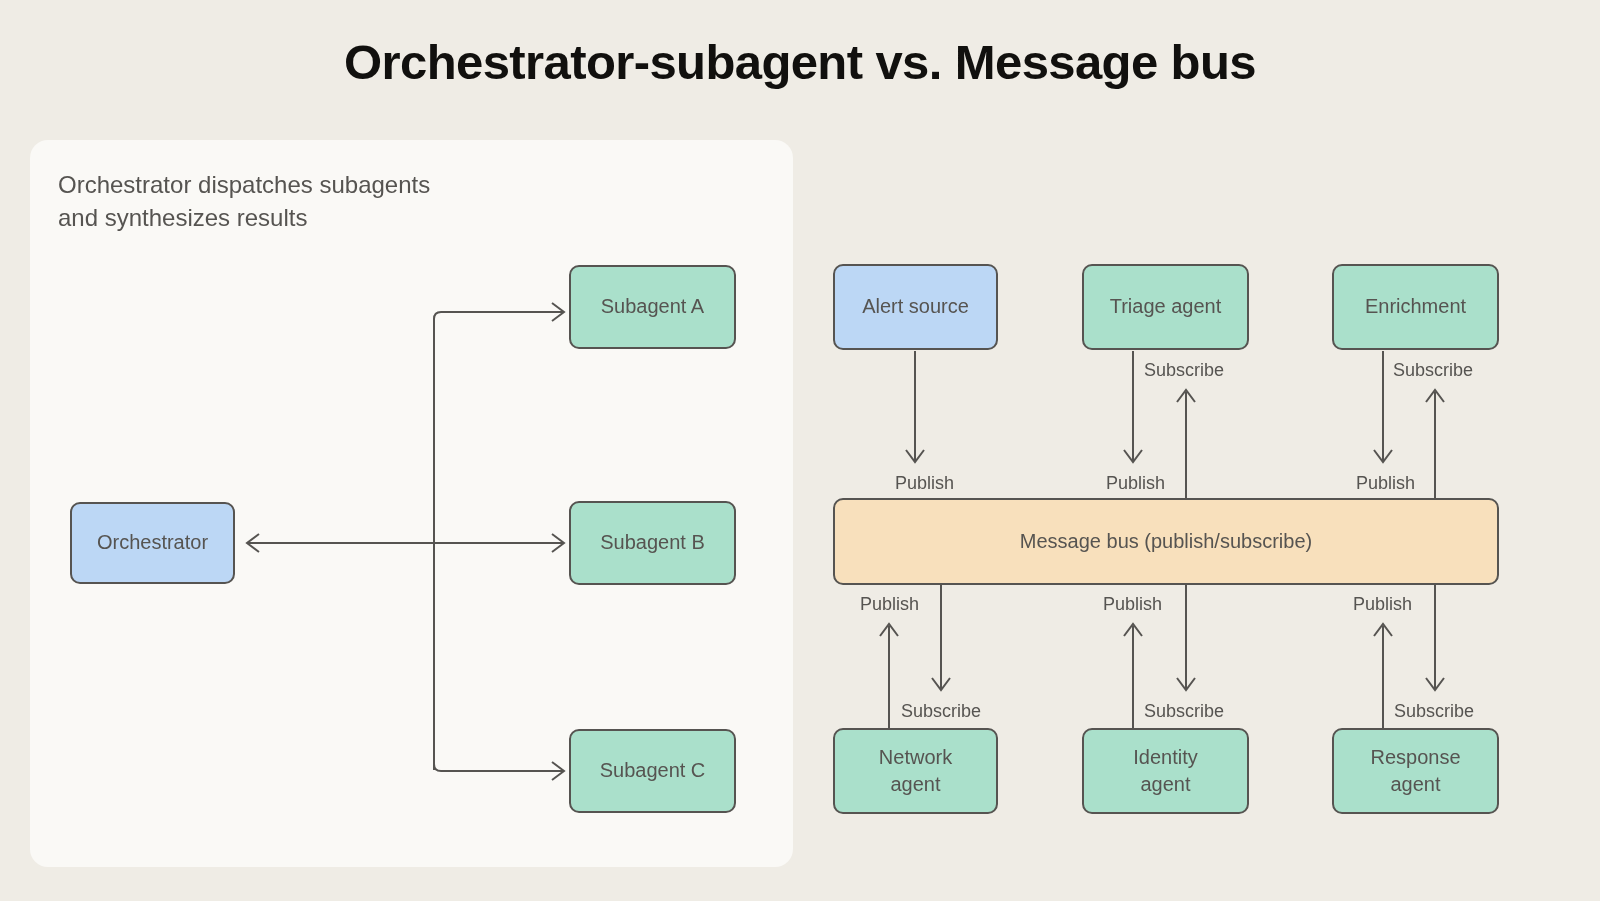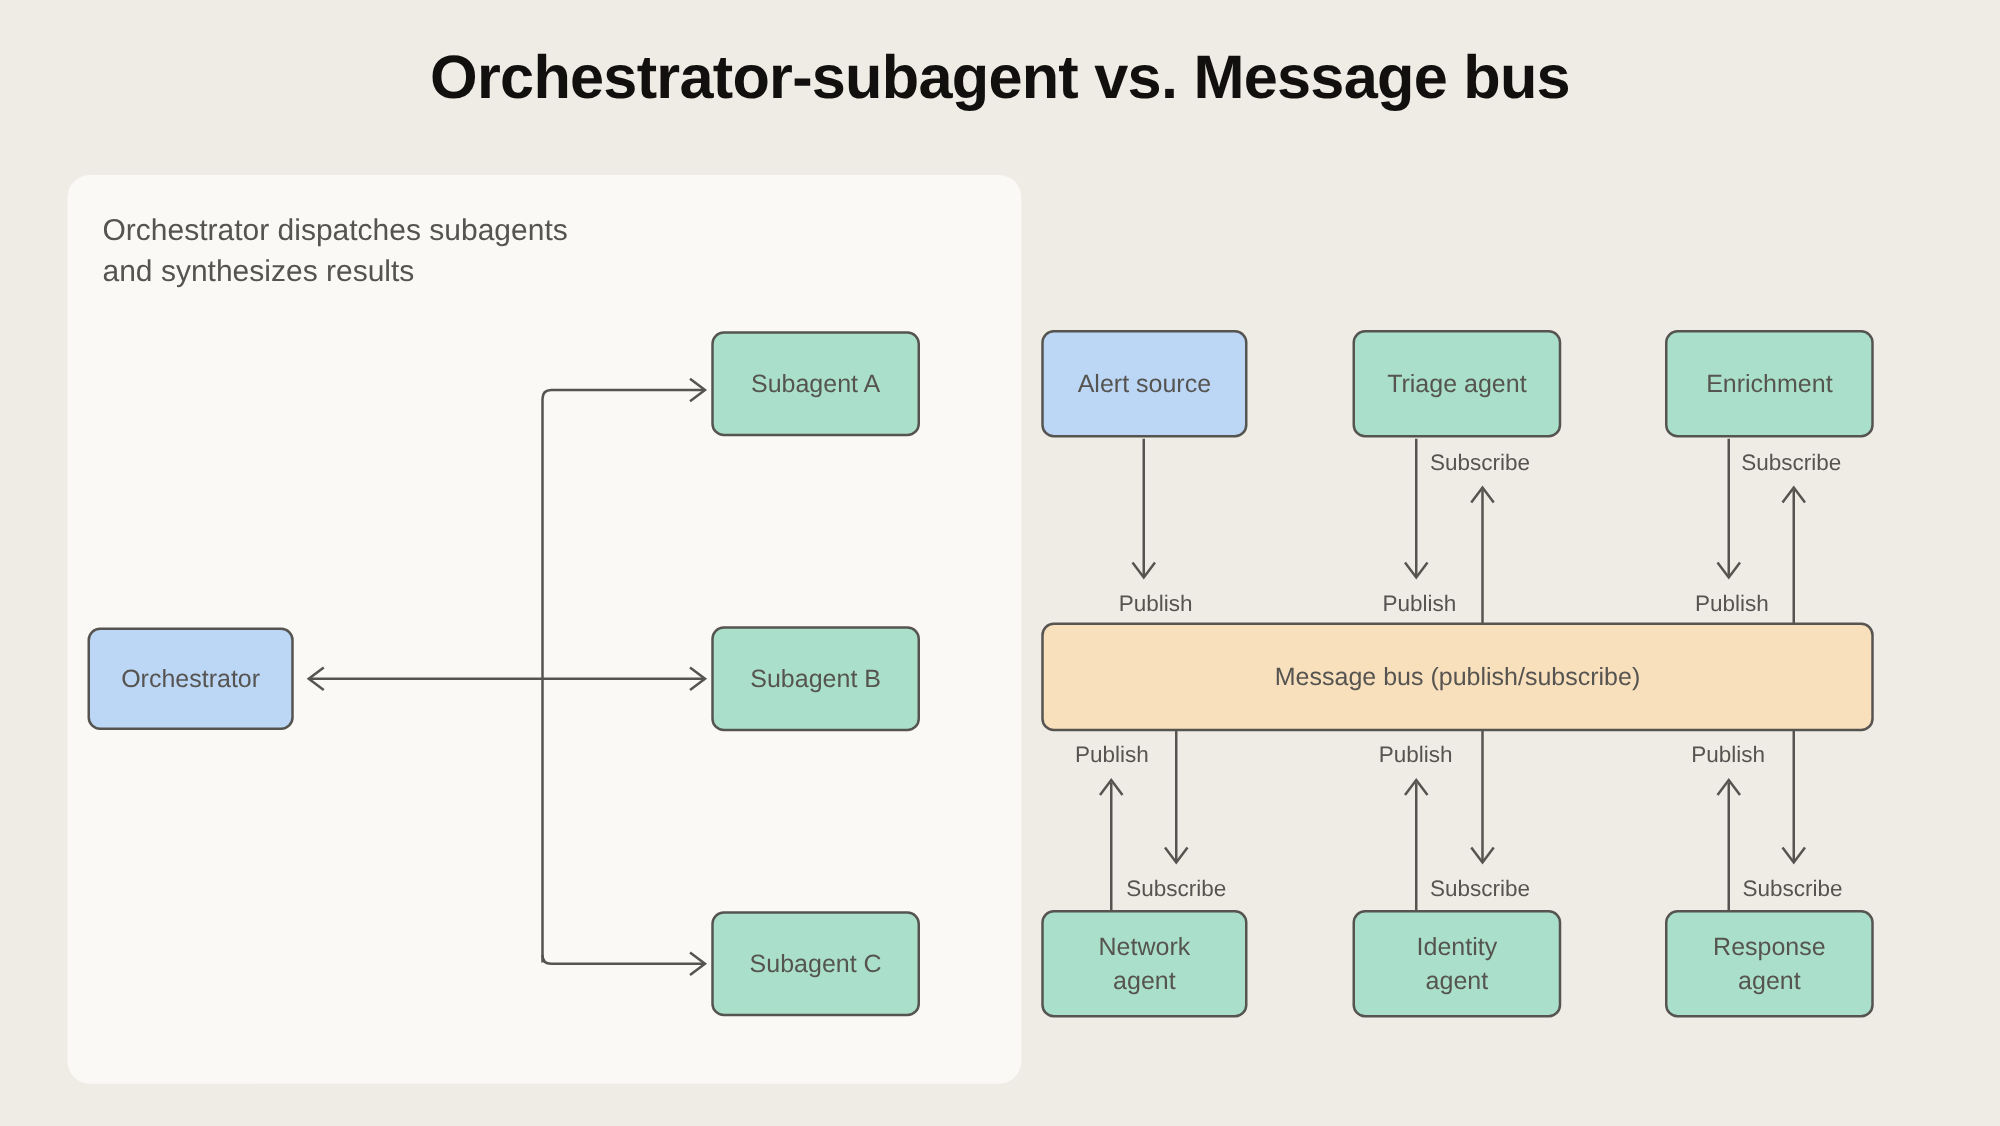--- a/index.html
+++ b/index.html
@@ -30,21 +30,20 @@
     letter-spacing: -0.6px;
     color: #11100e;
     font-family: "Liberation Sans", sans-serif;
   }
   .panel {
     position: absolute;
     background: #faf9f6;
     border-radius: 18px;
     top: 140px;
     height: 727px;
-    margin-left: 24px;
   }
   #panel-left  { left: 30px;  width: 763px; }
   #panel-right { left: 812px; width: 758px; }
 
   .panel-caption {
     position: absolute;
     left: 28px;
     top: 28px;
     font-size: 24px;
     line-height: 33px;

